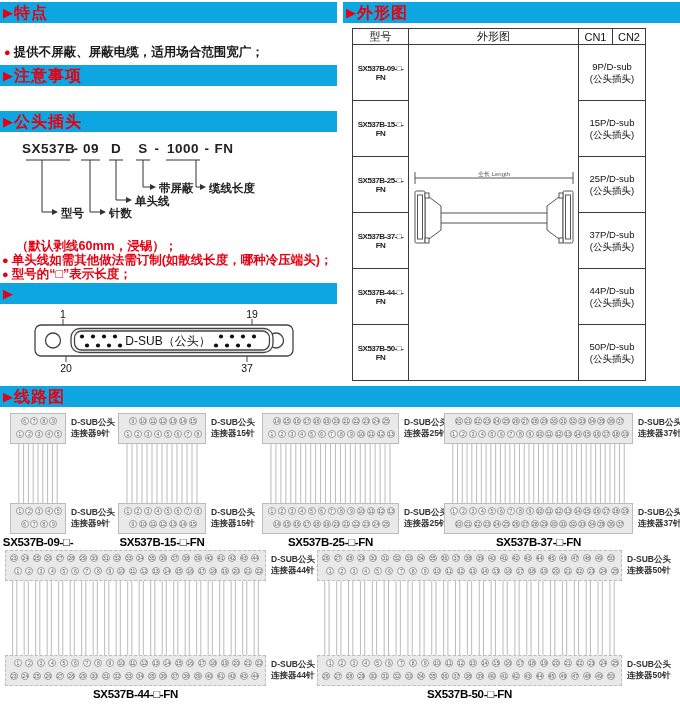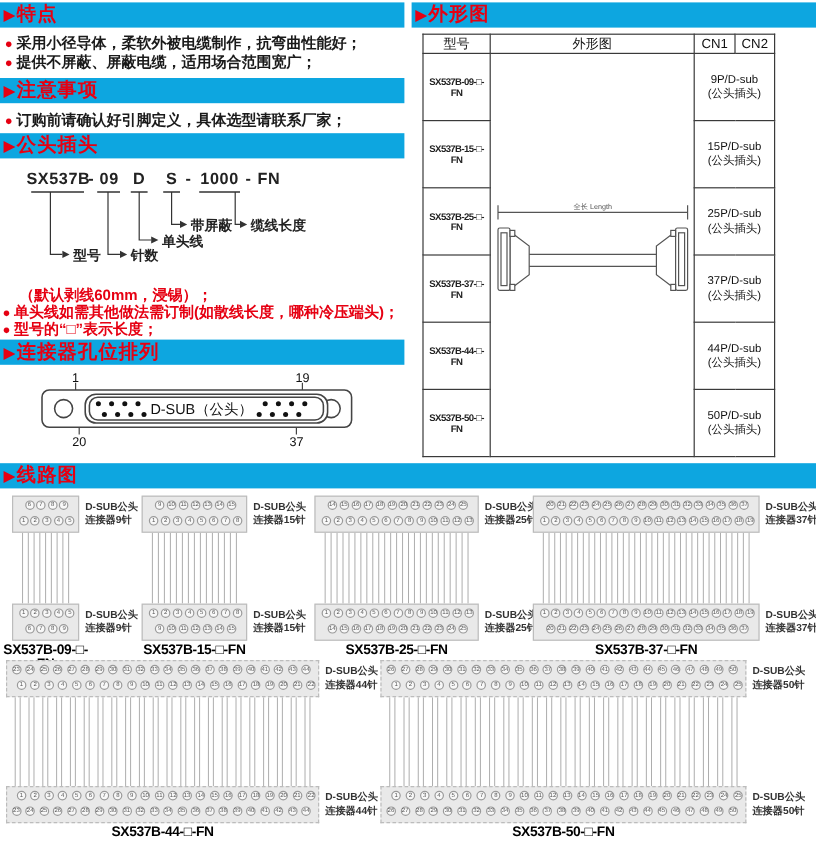--- a/index.html
+++ b/index.html
@@ -52,33 +52,27 @@
 </style>
 </head>
 <body>
 
 <div class="page">
 
   <div class="bar" style="left:0; top:2px; width:337px;">
     <span class="tri">▶</span>
     <span class="bar-title">特点</span>
   </div>
-  <div class="blt" style="left:4px; top:28px;">
-    <span class="dot">●</span><span class="blt-text">采用小径导体，柔软外被电缆制作，抗弯曲性能好；</span>
-  </div>
   <div class="blt" style="left:4px; top:44px;">
     <span class="dot">●</span><span class="blt-text">提供不屏蔽、屏蔽电缆，适用场合范围宽广；</span>
   </div>
 
   <div class="bar" style="left:0; top:65px; width:337px;">
     <span class="tri">▶</span>
     <span class="bar-title">注意事项</span>
-  </div>
-  <div class="blt" style="left:4px; top:92px;">
-    <span class="dot">●</span><span class="blt-text">订购前请确认好引脚定义，具体选型请联系厂家；</span>
   </div>
 
   <div class="bar" style="left:0; top:111px; width:337px;">
     <span class="tri">▶</span>
     <span class="bar-title">公头插头</span>
   </div>
 
   <div class="pn">
     <svg width="338" height="84">
       <g stroke="#333" stroke-width="1.2" fill="none">
@@ -121,21 +115,20 @@
   </div>
   <div class="blt red" style="left:2px; top:266px;">
     <span class="dot">●</span><span class="blt-text">型号的“□”表示长度；</span>
   </div>
   <div class="blt red" style="left:2px; top:252px;">
     <span class="dot">●</span><span class="blt-text">单头线如需其他做法需订制(如散线长度，哪种冷压端头)；</span>
   </div>
 
   <div class="bar" style="left:0; top:283px; width:337px;">
     <span class="tri">▶</span>
-    <span class="bar-title">连接器孔位排列</span>
   </div>
 
   <svg class="pinout-svg" width="338" height="72">
     <g stroke="#444" stroke-width="1.3" fill="#fff">
       <rect x="35" y="17" width="258" height="31" rx="6"></rect>
       <circle cx="53" cy="32.5" r="7.5"></circle>
       <circle cx="276" cy="32.5" r="7.5"></circle>
       <rect x="71" y="20.5" width="202" height="24" rx="9"></rect>
       <rect x="74.5" y="23" width="195" height="19" rx="7"></rect>
     </g>

